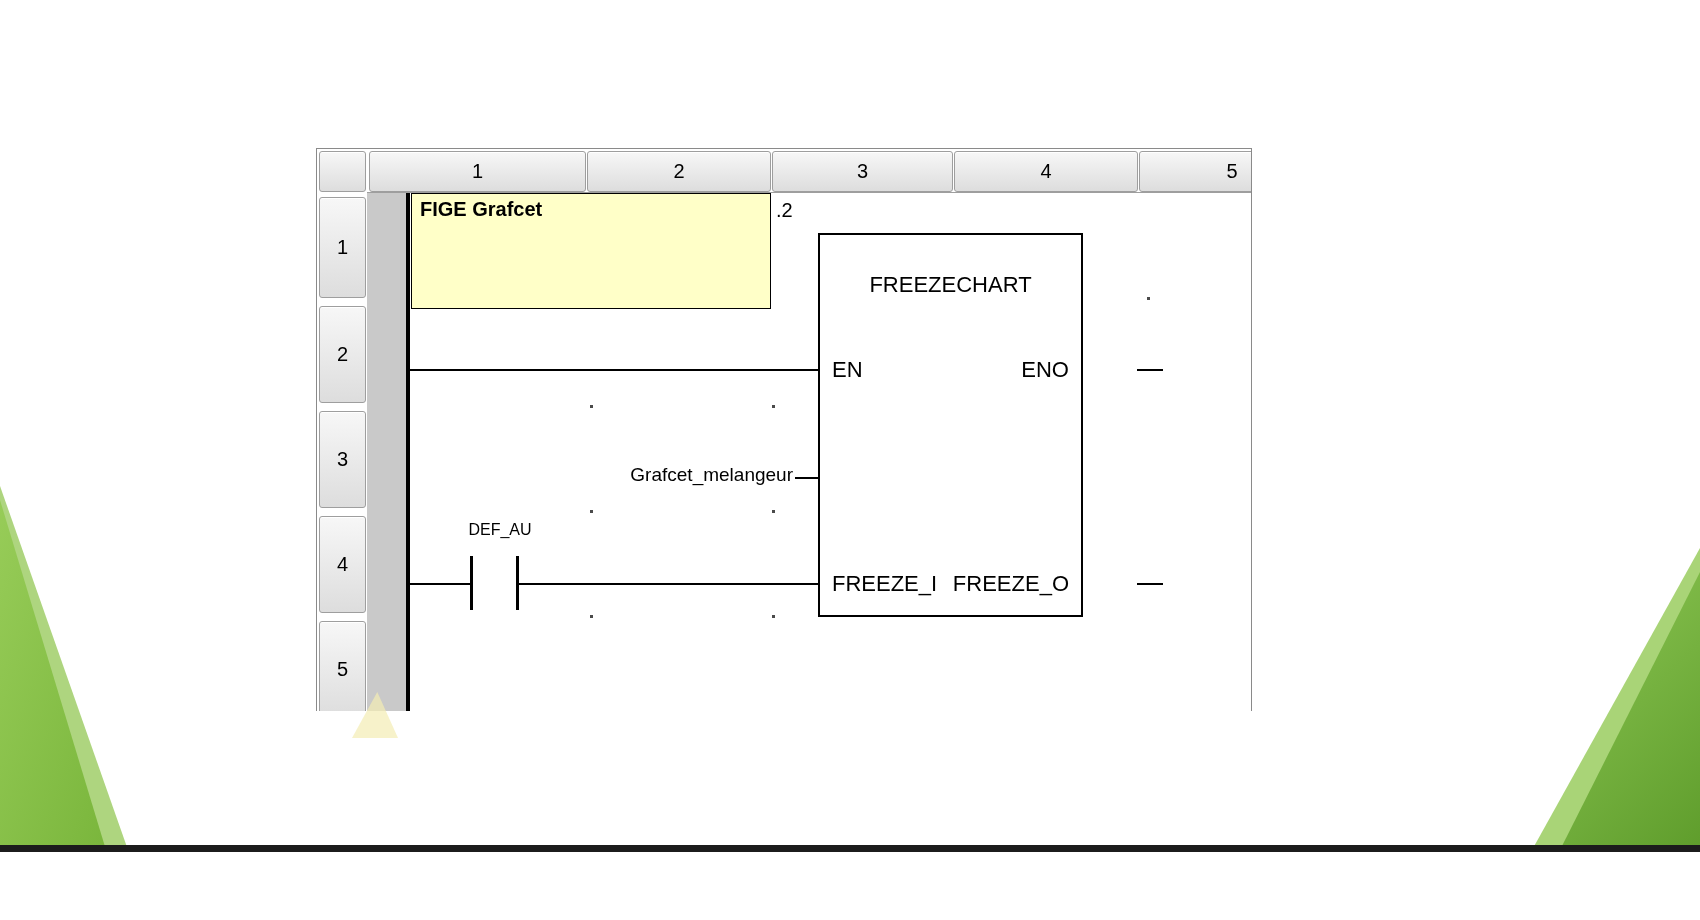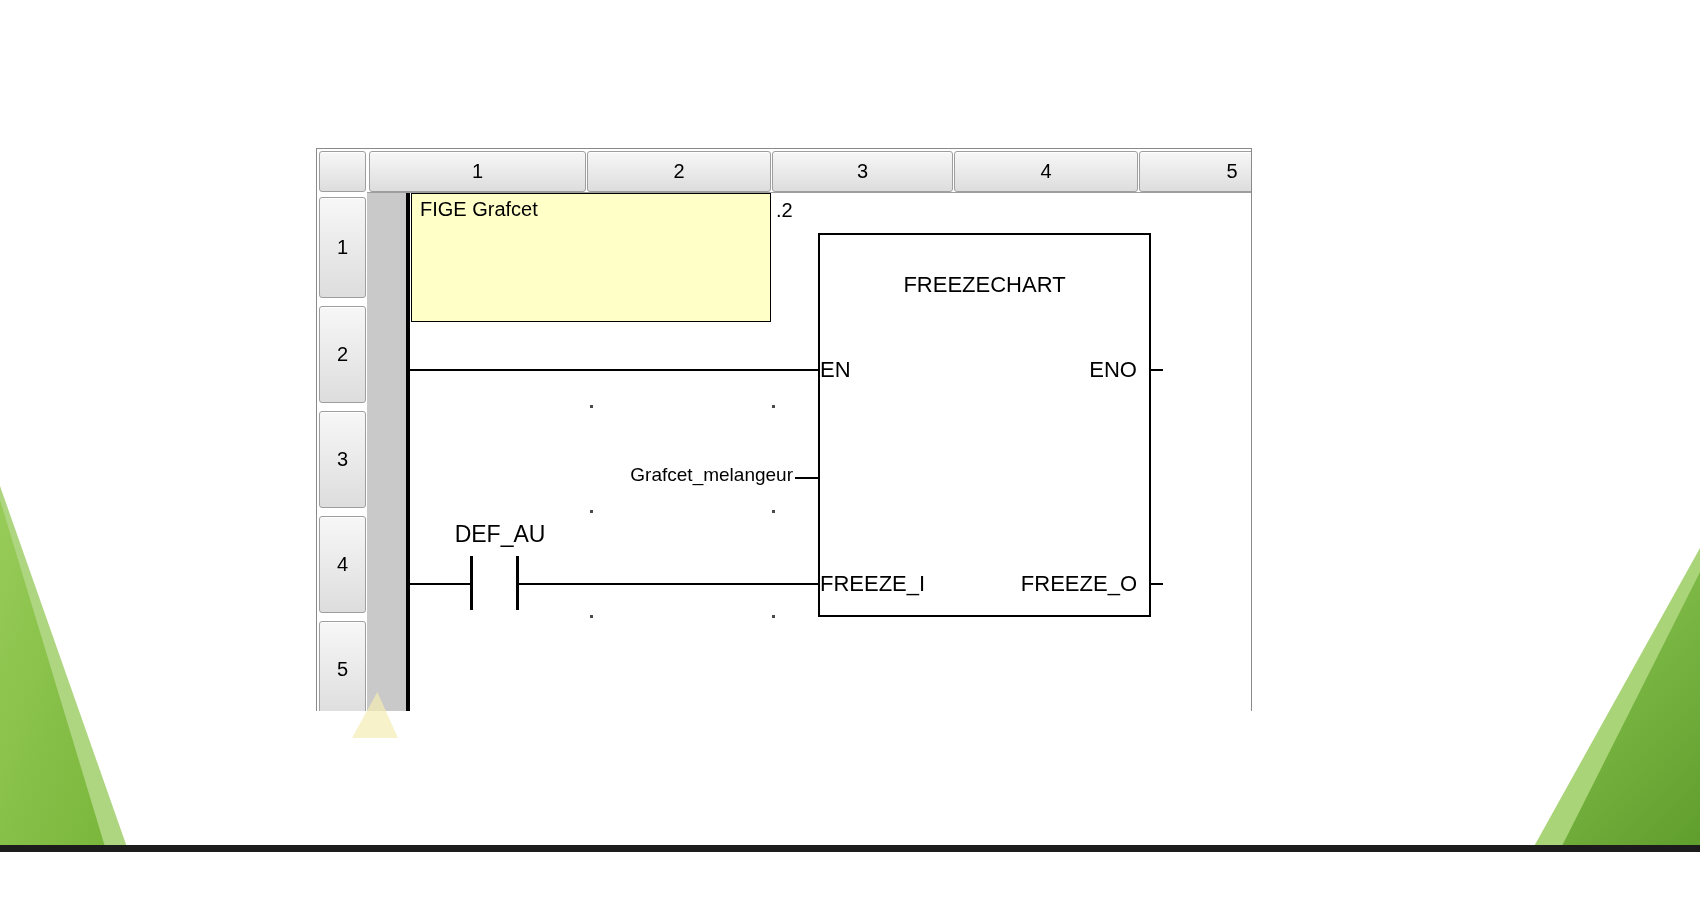--- a/index.html
+++ b/index.html
@@ -29,34 +29,34 @@
   .hdr-cell,.row-cell{position:absolute;background:linear-gradient(#f7f7f7,#dddddd);
       border:1px solid #9e9e9e;border-radius:3px;box-shadow:inset 0 1px 0 #ffffff;
       display:flex;align-items:center;justify-content:center;font-size:20px;}
   .hdr-cell{top:2px;height:39px;}
   .row-cell{left:2px;width:45px;}
   .hdr-sep{position:absolute;left:50px;top:43px;width:884px;height:1px;background:#9e9e9e;}
 
   .rail-strip{position:absolute;left:50px;top:44px;width:39px;height:518px;background:#c9c9c9;}
   .rail-line{position:absolute;left:89px;top:44px;width:4px;height:518px;background:#000;}
 
-  .comment-box{position:absolute;left:94px;top:44px;width:360px;height:129px;
-      border:1.5px solid #000;box-sizing:border-box;padding:4px 8px;font-size:20px;}
+  .comment-box{position:absolute;left:94px;top:44px;width:360px;height:116px;
+      border:1.5px solid #000;box-sizing:border-box;padding:4px 8px;font-size:20px;font-weight:bold;}
   .instance-label{position:absolute;left:459px;top:50px;font-size:20px;}
 
-  .fblock{position:absolute;left:501px;top:84px;width:333px;height:384px;background:#fff;
+  .fblock{position:absolute;left:501px;top:84px;width:265px;height:384px;background:#fff;
       border:2px solid #000;box-sizing:border-box;}
   .fblock-title{position:absolute;left:0;top:37px;width:100%;text-align:center;font-size:22px;}
   .pin-row{position:absolute;left:0;width:100%;height:28px;display:flex;align-items:center;
-      justify-content:space-between;box-sizing:border-box;padding:0 12px 0 0;font-size:22px;}
+      justify-content:space-between;box-sizing:border-box;padding:0 12px 0 12px;font-size:22px;}
   .row-en{top:121px;} .row-chartref{top:228px;} .row-freeze{top:334px;align-items:flex-end;}
 
   .wire{position:absolute;height:2px;background:#000;}
   .contact-bar{position:absolute;width:3px;height:54px;background:#000;}
-  .contact-label{position:absolute;left:122px;top:372px;width:122px;text-align:center;font-size:23px;}
+  .contact-label{position:absolute;left:122px;top:372px;width:122px;text-align:center;font-size:16px;}
   .operand{position:absolute;left:226px;top:315px;width:250px;text-align:right;font-size:19px;}
   .dot{position:absolute;width:3px;height:3px;background:#4a4a4a;}
 </style>
 </head>
 <body>
 
 <div class="screen">
 
   <div class="tri tri-left-back"></div>
   <div class="tri tri-left-front"></div>

